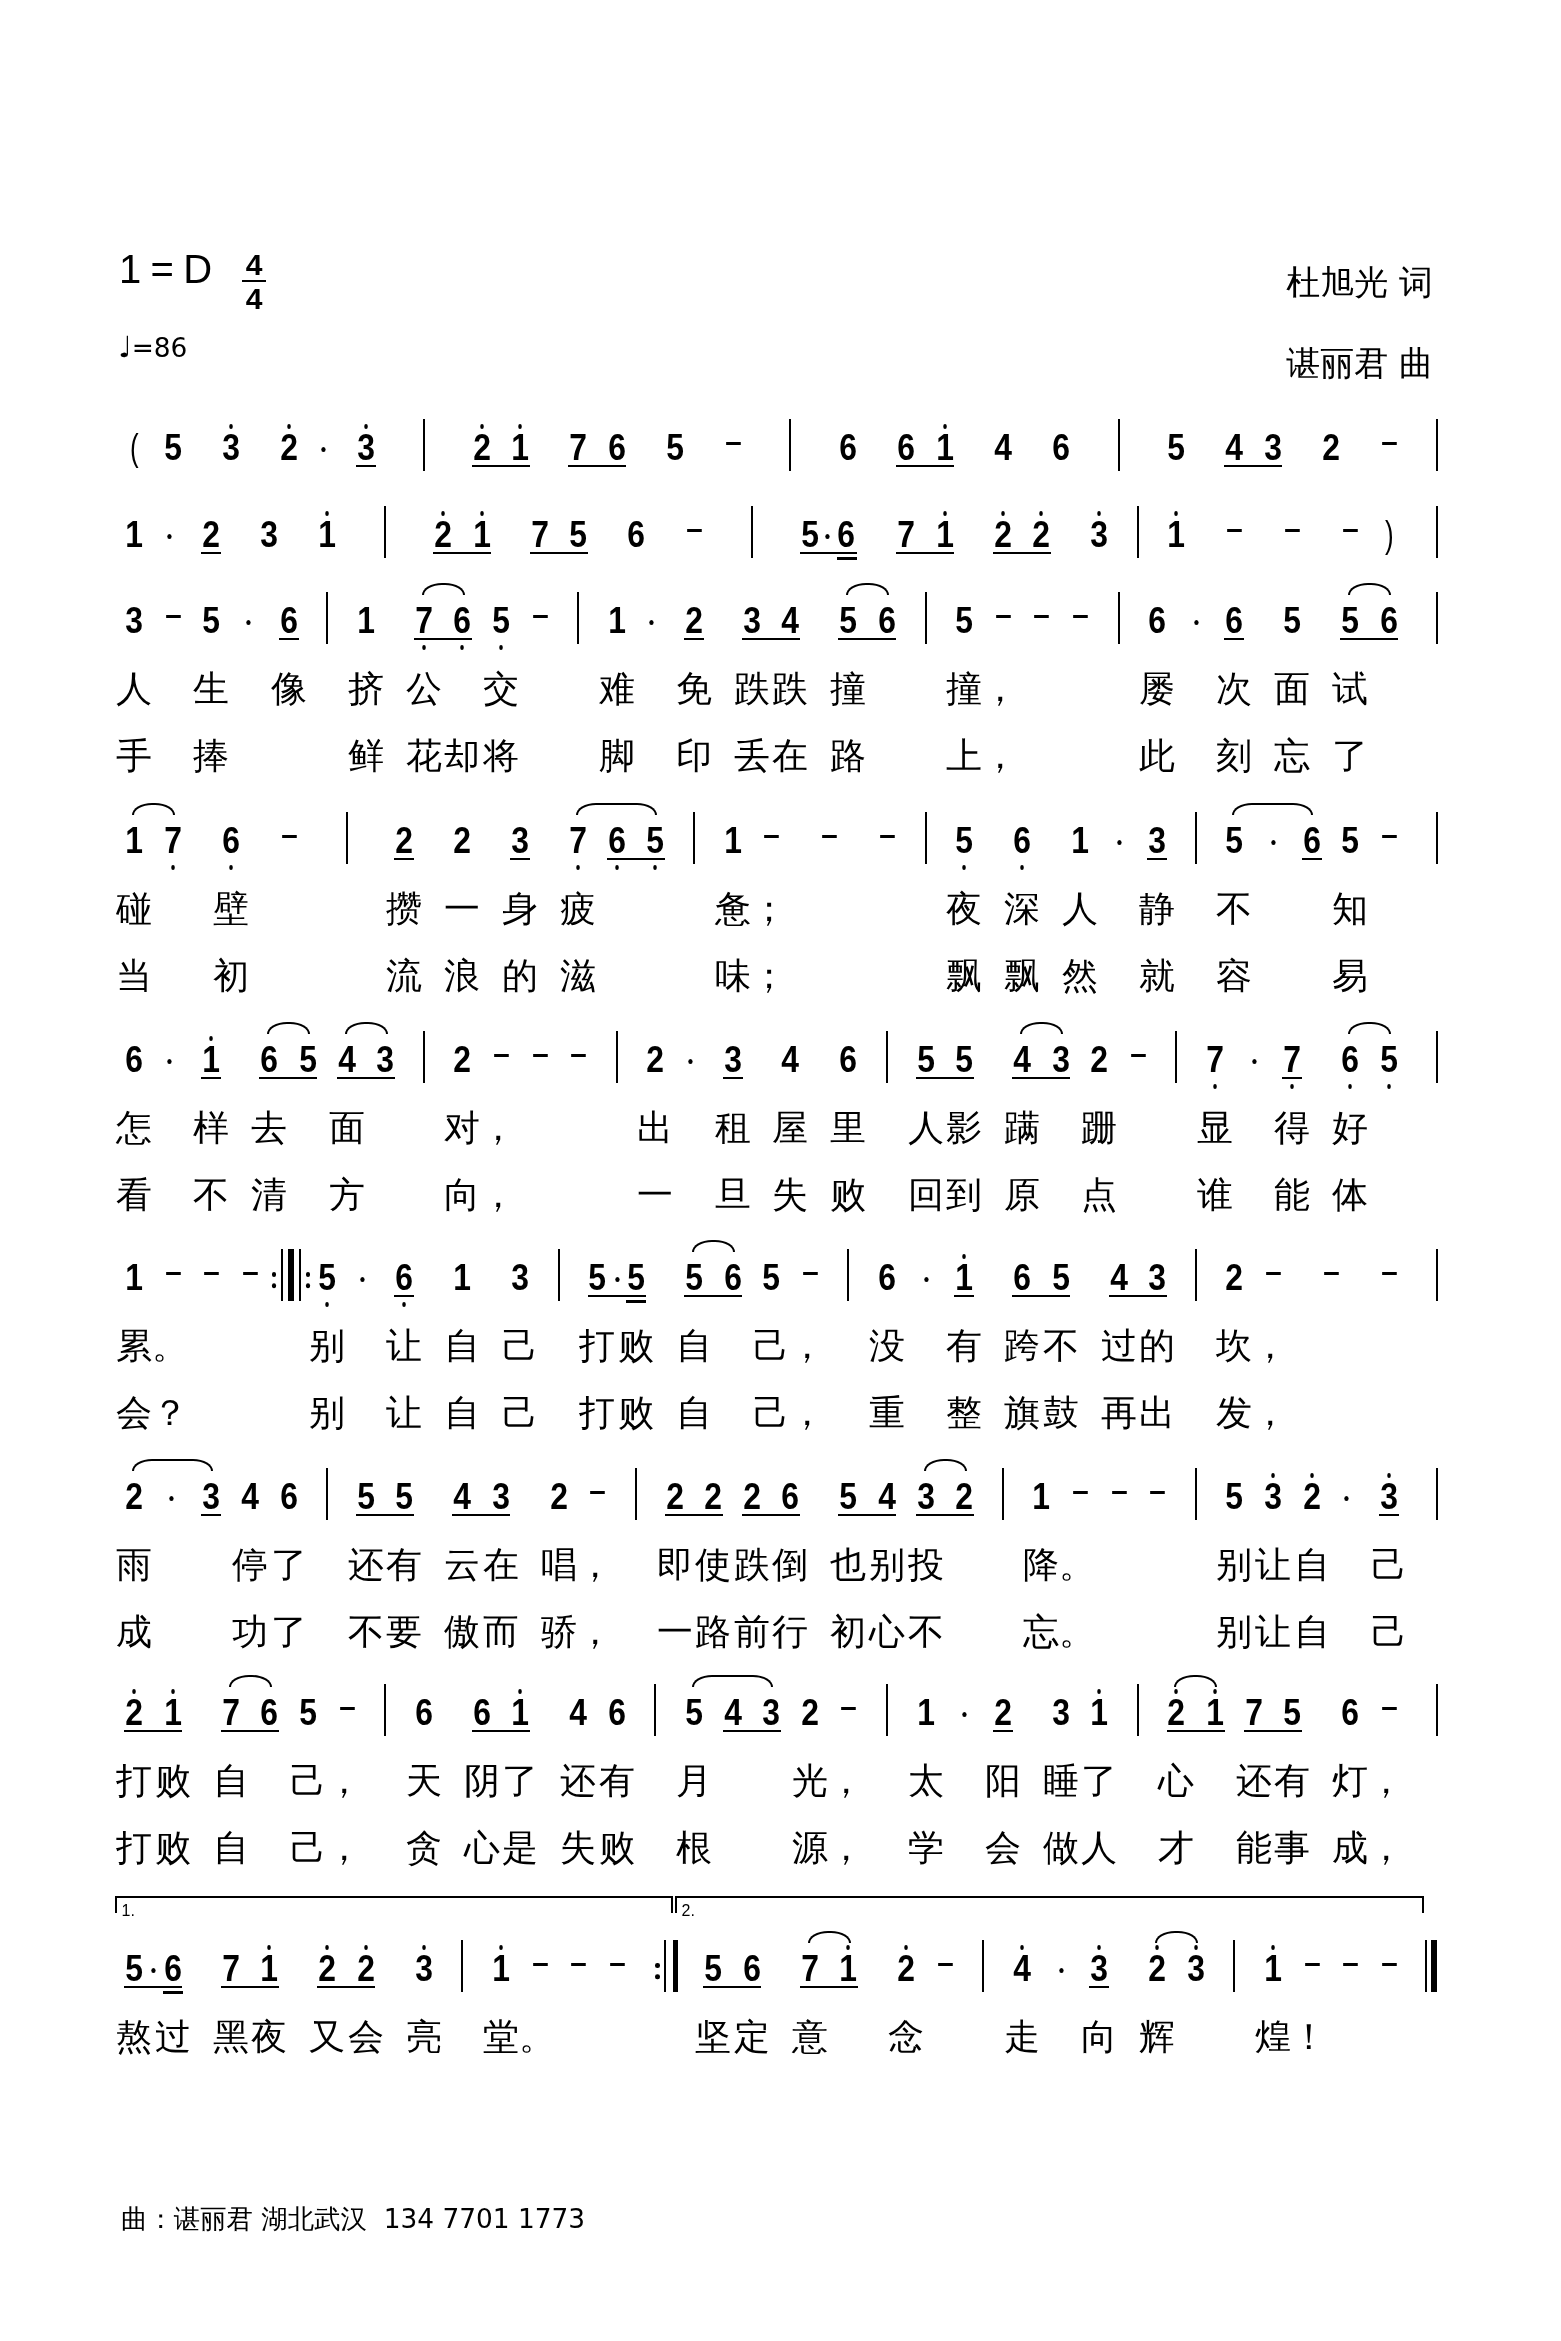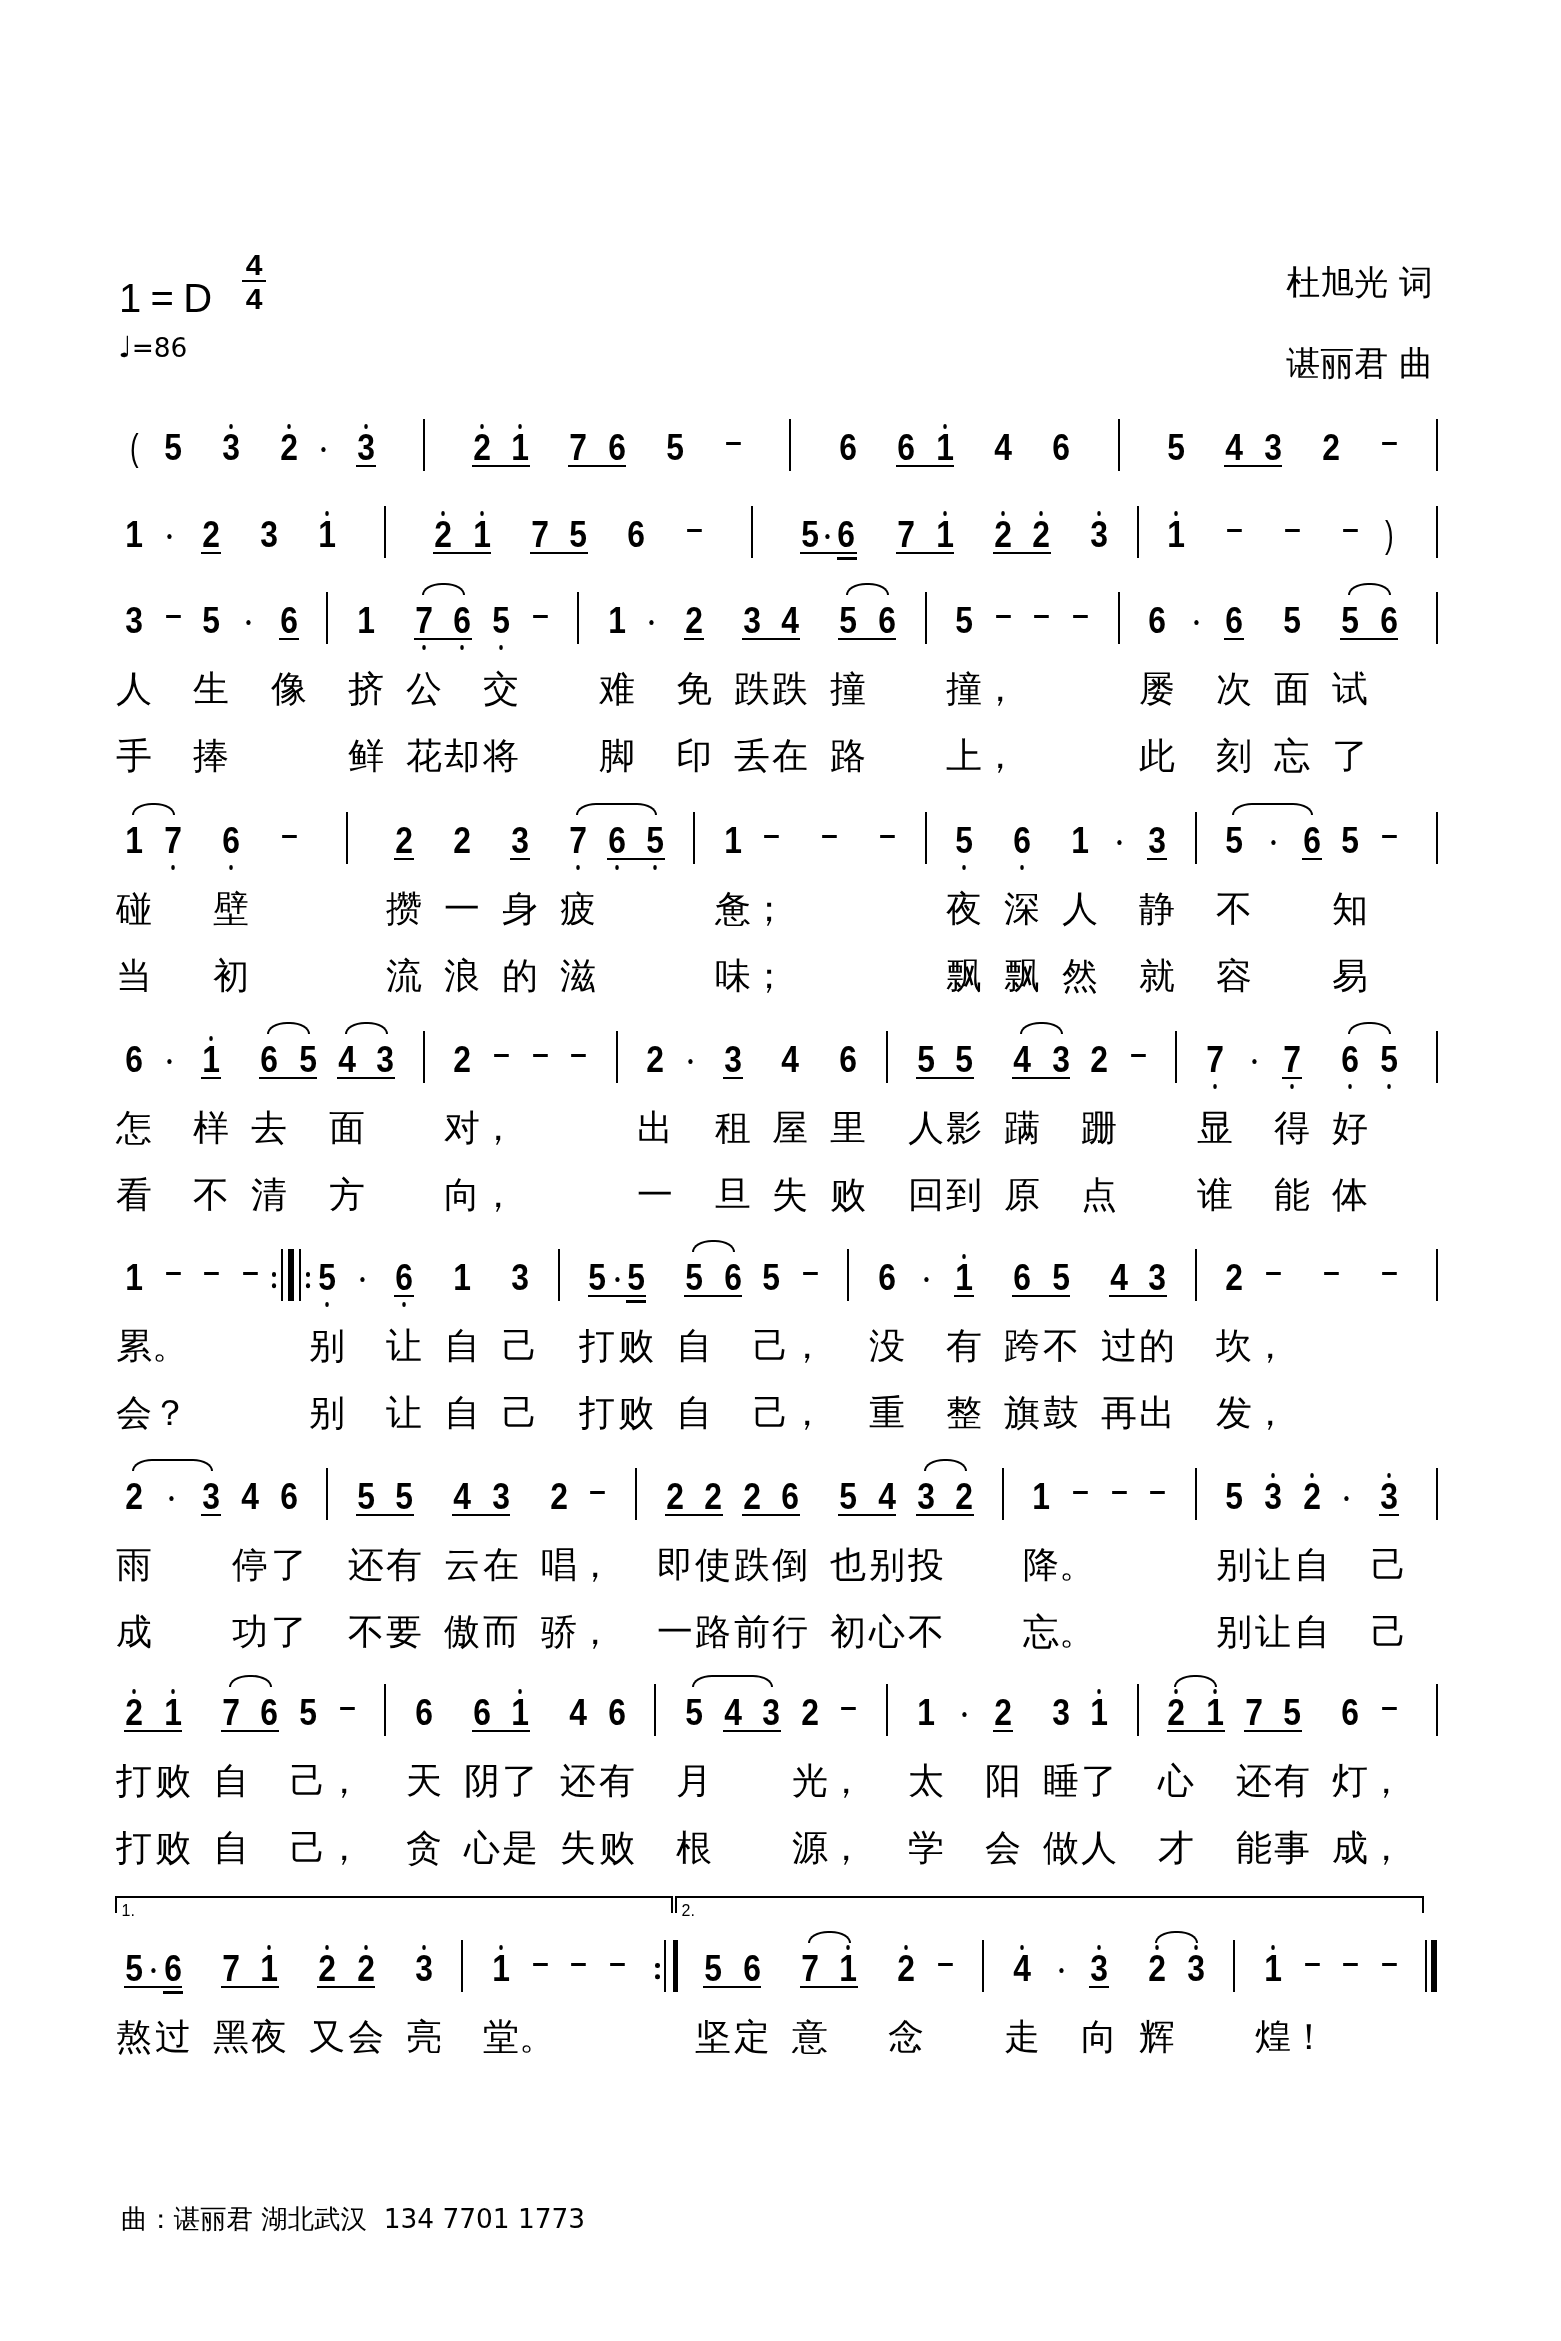--- a/index.html
+++ b/index.html
@@ -1,21 +1,21 @@
 <!DOCTYPE html>
 <html style="font-size:10.6px"><head>
   <meta charset="utf-8">
   <style>
     html, body { margin:0; padding:0; background:#ffffff; }
     .page { position:relative; width:1561px; height:2342px; background:#ffffff; overflow:hidden; color:#000; }
 
     .title { position:absolute; left:428px; top:173px; white-space:nowrap;
       font-family:"DejaVu Serif", serif; font-size:83px; line-height:86px; letter-spacing:4px; }
 
-    .key { position:absolute; left:119px; top:277px; font-family:"Liberation Sans", sans-serif;
+    .key { position:absolute; left:119px; top:248px; font-family:"Liberation Sans", sans-serif;
       font-size:40px; line-height:42px; letter-spacing:9.3px; white-space:nowrap; }
     .timesig { position:absolute; left:242px; top:250px; width:24px; text-align:center;
       font-family:"Liberation Sans", sans-serif; font-weight:bold; font-size:30px; line-height:29px; }
     .timesig .top { display:block; border-bottom:2px solid #000; padding-bottom:1.3px; }
     .timesig .bottom { display:block; padding-top:1.3px; }
 
     .tempo { position:absolute; left:118px; top:331px; font-family:"DejaVu Sans", sans-serif;
       font-size:26.4px; line-height:33px; white-space:nowrap; }
     .tempo .sym { font-size:29px; }
 

